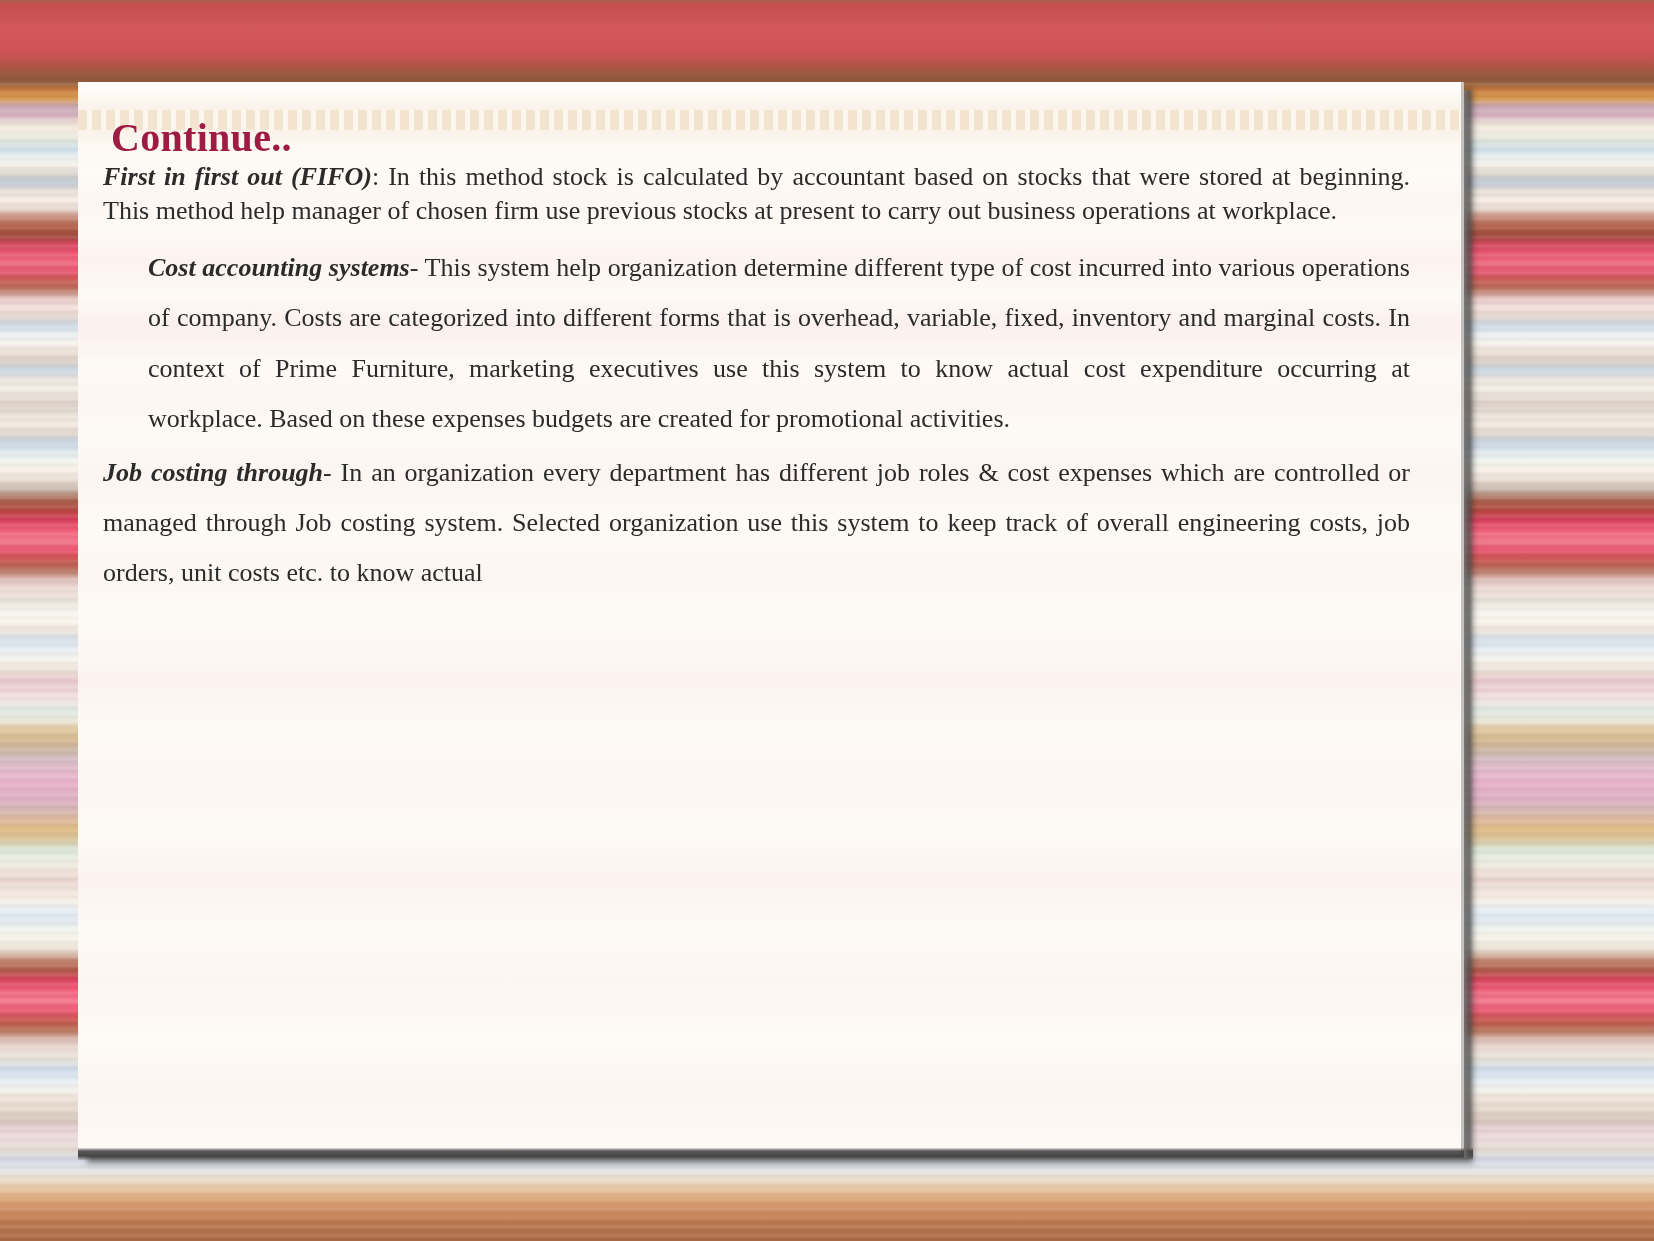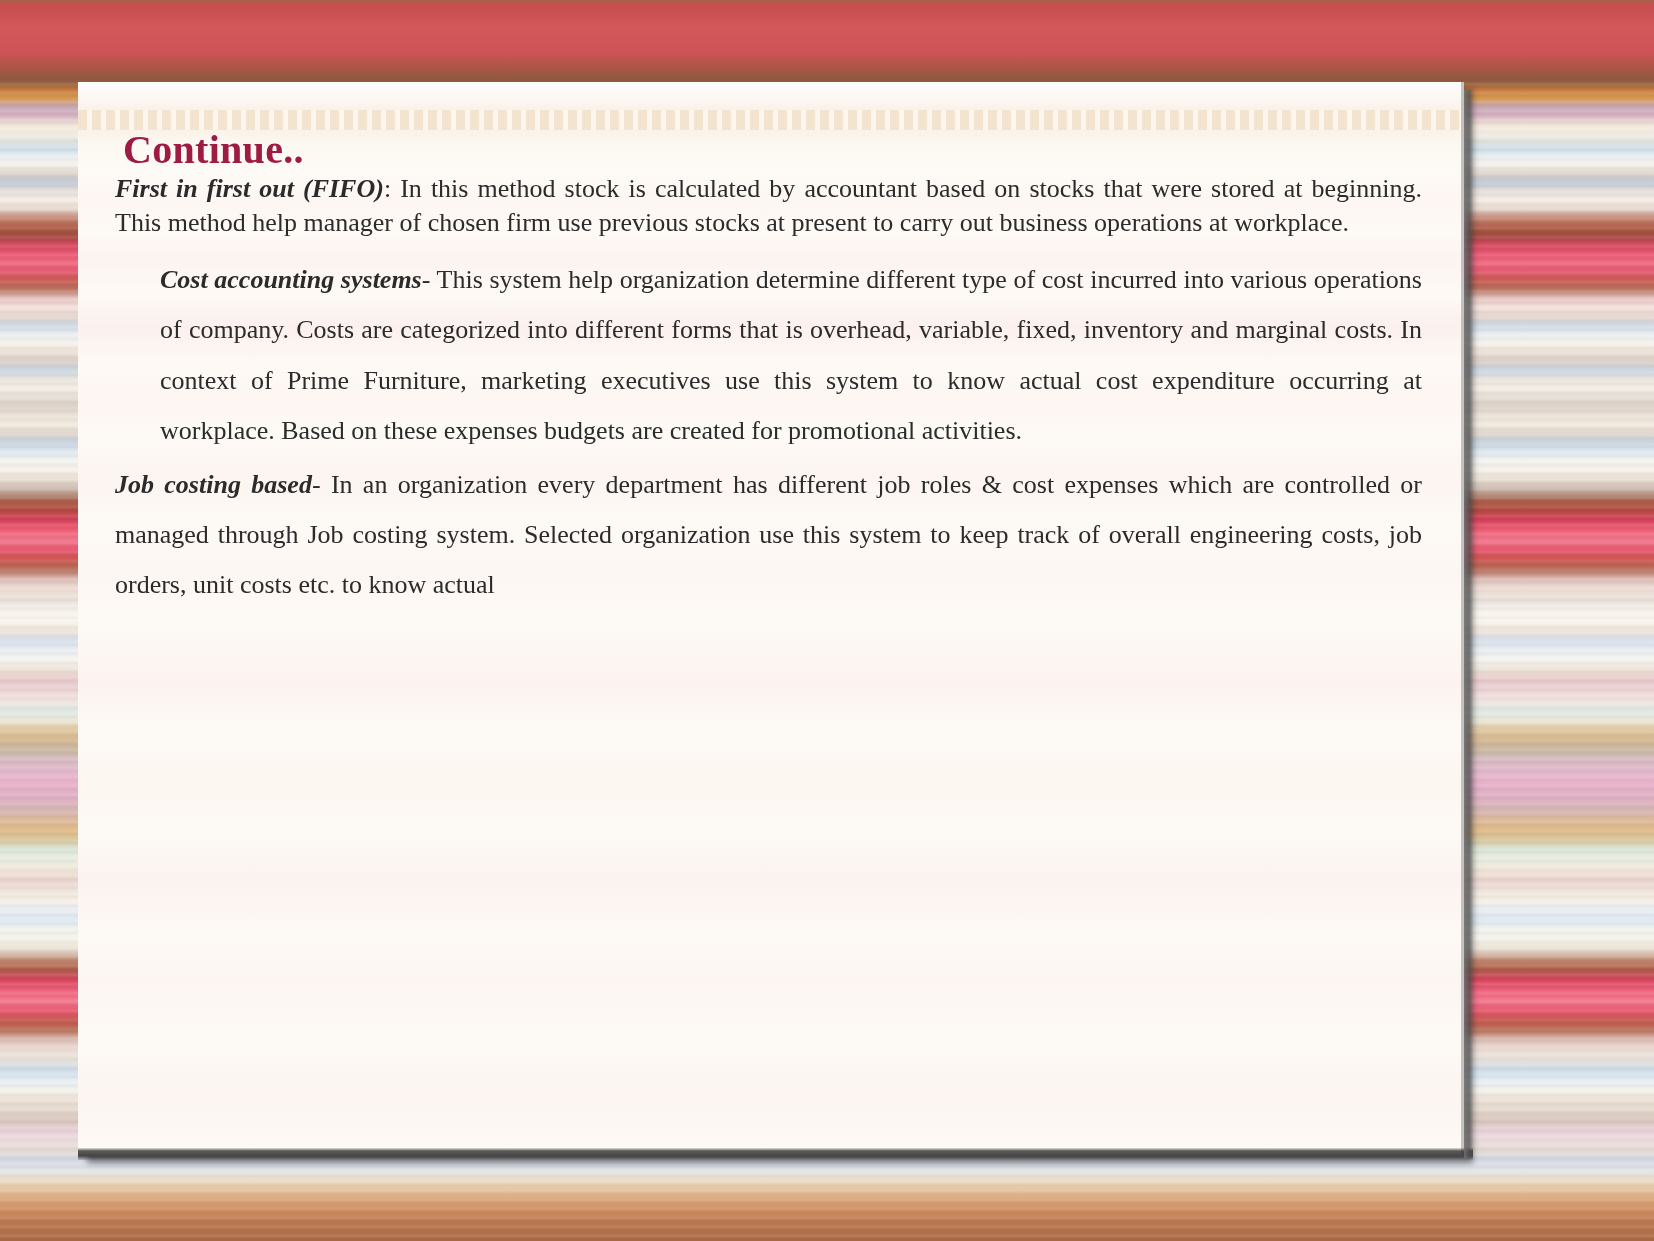--- a/index.html
+++ b/index.html
@@ -249,21 +249,21 @@
     border-right: 3px solid rgba(150,150,150,0.55);
     border-bottom: 2px solid rgba(130,130,130,0.45);
   }
 
   
   .text-layer {
     position: absolute;
     left: 78px;
     top: 82px;
     width: 1386px;
-    padding: 12px;
+    padding: 0;
     z-index: 5;
   }
 
   .slide-title {
     margin: 0;
     padding: 36px 0 0 33px;
     font-family: "Liberation Serif", "DejaVu Serif", serif;
     font-weight: bold;
     font-size: 40px;
     line-height: 1.0;
@@ -351,21 +351,21 @@
   <div class="text-layer">
 
     <h1 class="slide-title">Continue..</h1>
 
     <div class="body-col">
 
       <p class="para p-fifo"><span class="lead">First in first out (FIFO)</span><span>:  In this method stock is calculated by accountant based on stocks that were stored at beginning. This method help manager of chosen firm use previous stocks at present to carry out business operations at workplace.</span></p>
 
       <p class="para p-cas"><span class="lead">Cost accounting systems</span><span>- This system help organization determine different type of cost incurred into various operations of company. Costs are categorized into different forms that is overhead, variable, fixed, inventory and marginal costs. In context of Prime Furniture, marketing executives use this system to know actual cost expenditure occurring at workplace. Based on these expenses budgets are created for promotional activities.</span></p>
 
-      <p class="para p-job"><span class="lead">Job costing based</span><span>-  In an organization every department has different job roles &amp; cost expenses which are controlled or managed through Job costing system. Selected organization use this system to keep track of overall engineering costs, job orders, unit costs etc. to know actual</span></p>
+      <p class="para p-job"><span class="lead">Job costing through</span><span>-  In an organization every department has different job roles &amp; cost expenses which are controlled or managed through Job costing system. Selected organization use this system to keep track of overall engineering costs, job orders, unit costs etc. to know actual</span></p>
 
     </div>
   </div>
 
   <div class="card-bottom-shadow"></div>
   <div class="card-side-shadow"></div>
 
 </div>
 
 </body></html>

